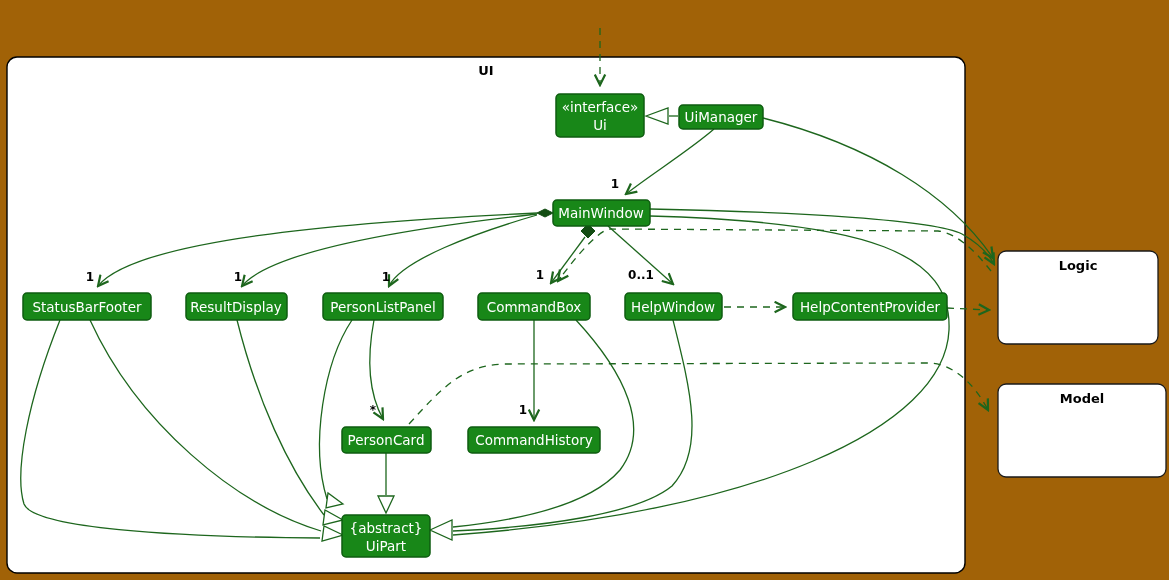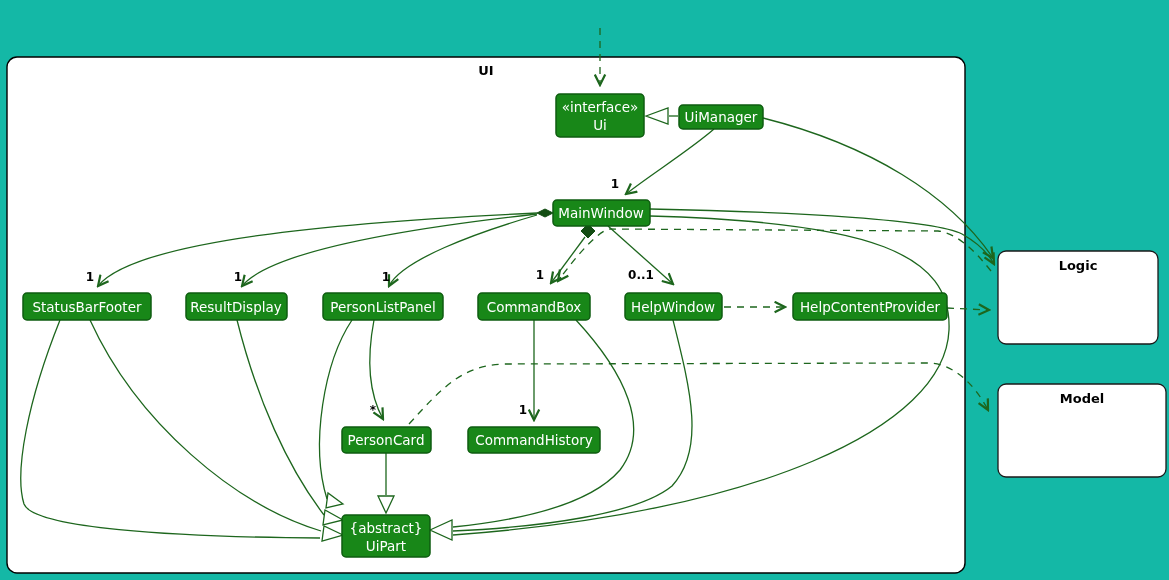--- a/index.html
+++ b/index.html
@@ -1,16 +1,16 @@
 <!DOCTYPE html>
 <html><head>
 <meta charset="utf-8">
 <style>
   html,body{margin:0;padding:0;background:#ffffff;}
-  .stage{position:relative;width:1169px;height:580px;background:#14b8a6;overflow:hidden;
+  .stage{position:relative;width:1169px;height:580px;background:#a16207;overflow:hidden;
          font-family:"DejaVu Sans","Liberation Sans",sans-serif;}
   svg{display:block;}
   .frame{fill:#ffffff;stroke:#000000;stroke-width:1.4;}
   .pkg{fill:#ffffff;stroke:#1a1a1a;stroke-width:1.3;}
   .cls{fill:#188718;stroke:#0e5c10;stroke-width:1.5;}
   .clstext{fill:#ffffff;font-size:13.5px;font-family:"DejaVu Sans","Liberation Sans",sans-serif;}
   .blacklabel{fill:#000000;font-weight:bold;font-size:13px;font-family:"DejaVu Sans","Liberation Sans",sans-serif;}
   .mult{fill:#000000;font-weight:bold;font-size:12px;font-family:"DejaVu Sans","Liberation Sans",sans-serif;}
   .edge{fill:none;stroke:#1d661d;stroke-width:1.3;}
   .edge.dash{stroke-dasharray:7,6;}

